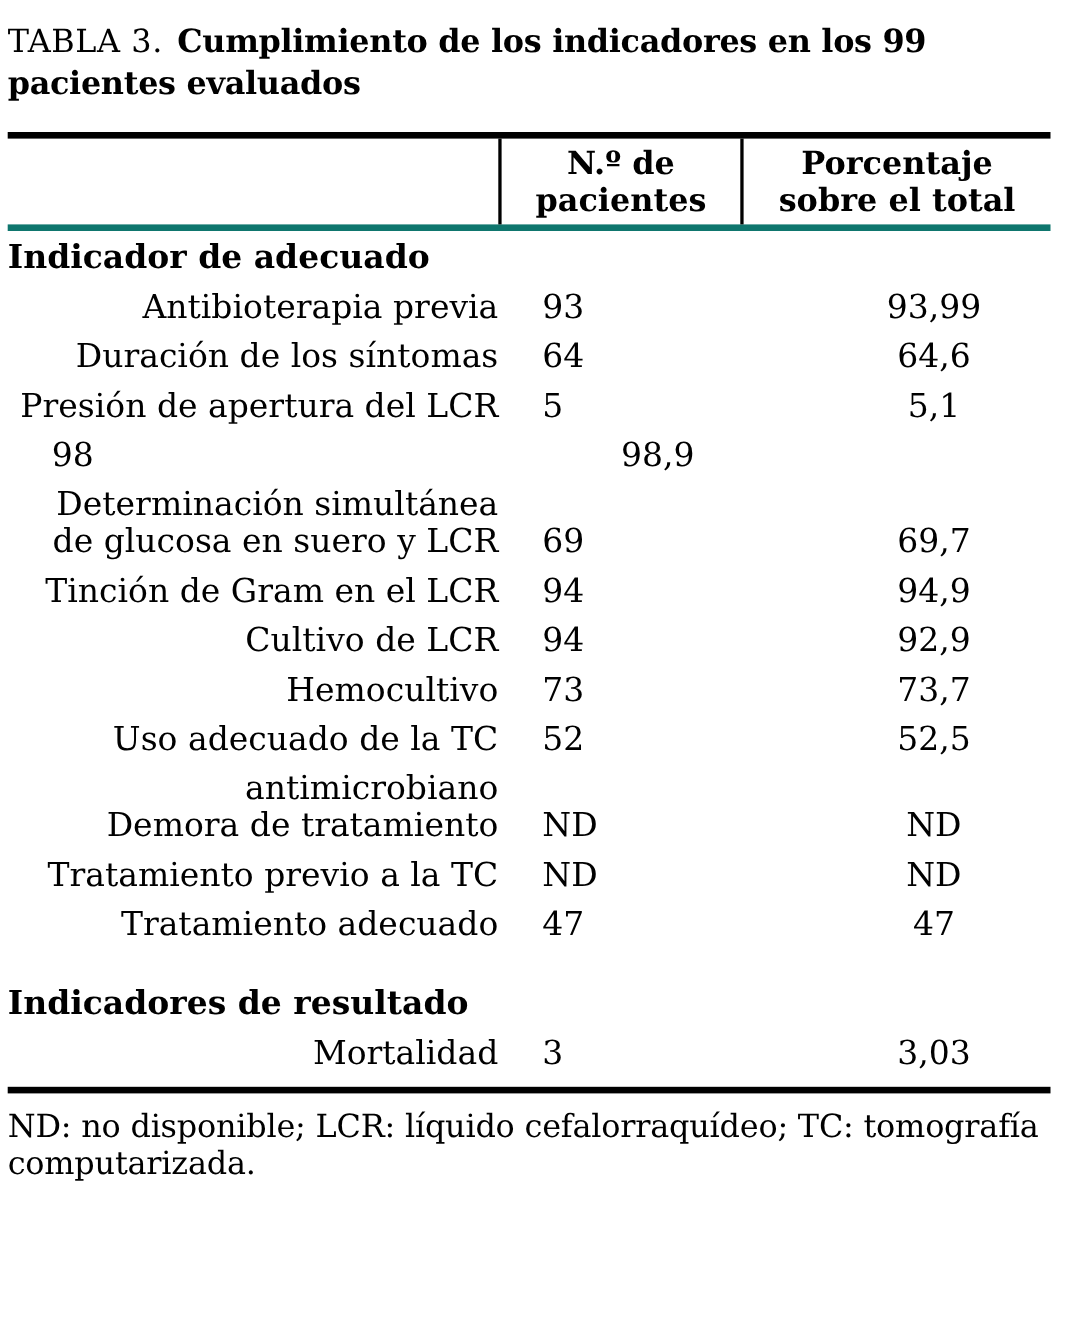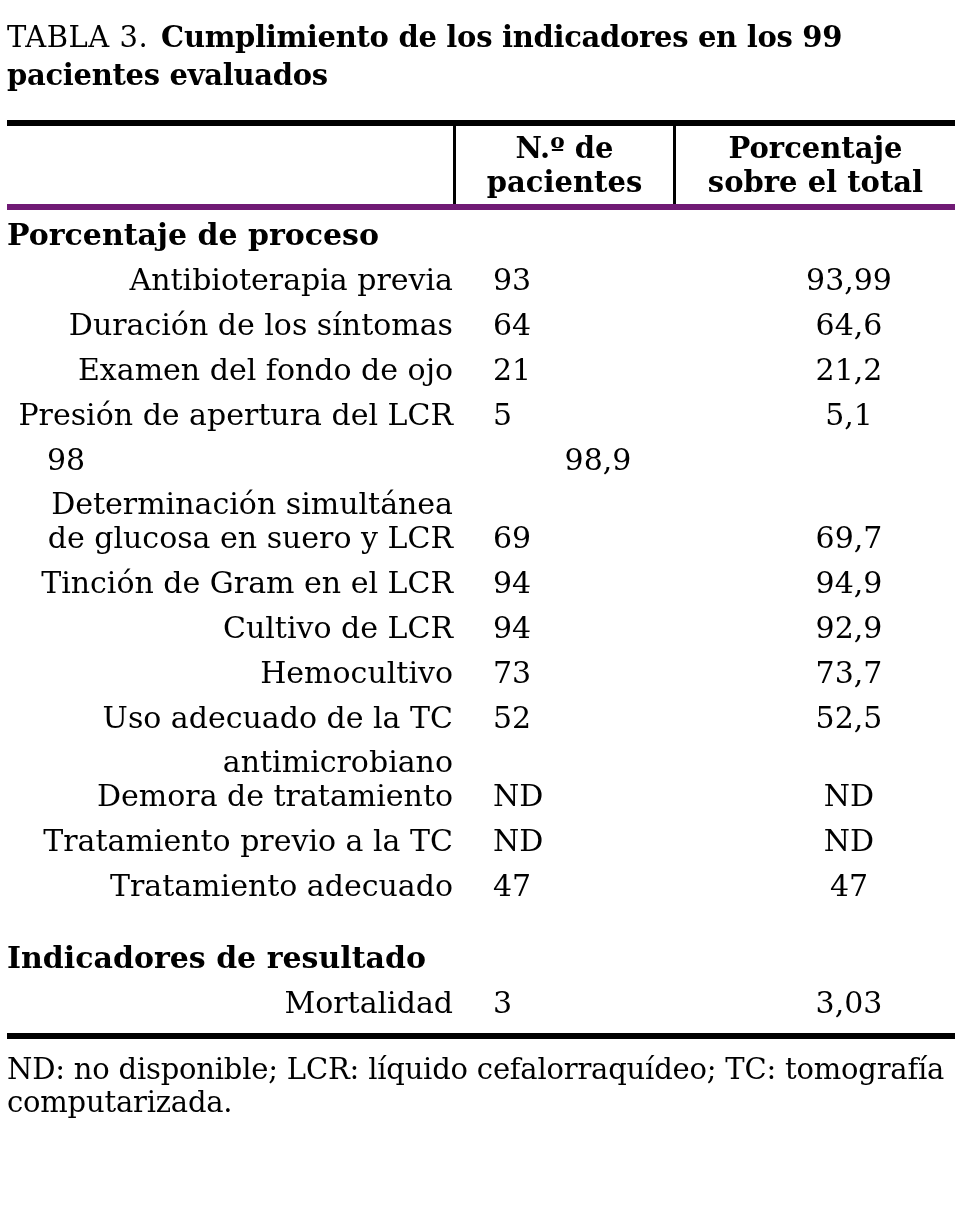--- a/index.html
+++ b/index.html
@@ -31,21 +31,21 @@
     font-weight: normal;
     letter-spacing: 0.5px;
     margin-right: 13px;
   }
   
   .ttable { width: 948px; }
   .thead {
     display: grid;
     grid-template-columns: 446px 220px 282px;
     border-top: 6px solid #000;
-    border-bottom: 6px solid #701a75;
+    border-bottom: 6px solid #0f766e;
     height: 78px;
   }
   .th {
     display: flex;
     flex-direction: column;
     justify-content: center;
     align-items: center;
     text-align: center;
     font-weight: bold;
     font-size: 29px;
@@ -108,40 +108,35 @@
       </div>
       <div class="th">
         <span>Porcentaje</span>
         <span>sobre el total</span>
       </div>
     </div>
 
     <div class="tbody">
 
       <div class="row section">
-        <span>Porcentaje de proceso</span>
+        <span>Indicador de adecuado</span>
       </div>
 
       <div class="row data">
         <div class="c1">Antibioterapia previa</div>
         <div class="c2">93</div>
         <div class="c3">93,99</div>
       </div>
 
       <div class="row data">
         <div class="c1">Duración de los síntomas</div>
         <div class="c2">64</div>
         <div class="c3">64,6</div>
       </div>
 
-      <div class="row data">
-        <div class="c1">Examen del fondo de ojo</div>
-        <div class="c2">21</div>
-        <div class="c3">21,2</div>
-      </div>
 
       <div class="row data">
         <div class="c1">Presión de apertura del LCR</div>
         <div class="c2">5</div>
         <div class="c3">5,1</div>
       </div>
 
       <div class="row data">
         <div class="c2">98</div>
         <div class="c3">98,9</div>

